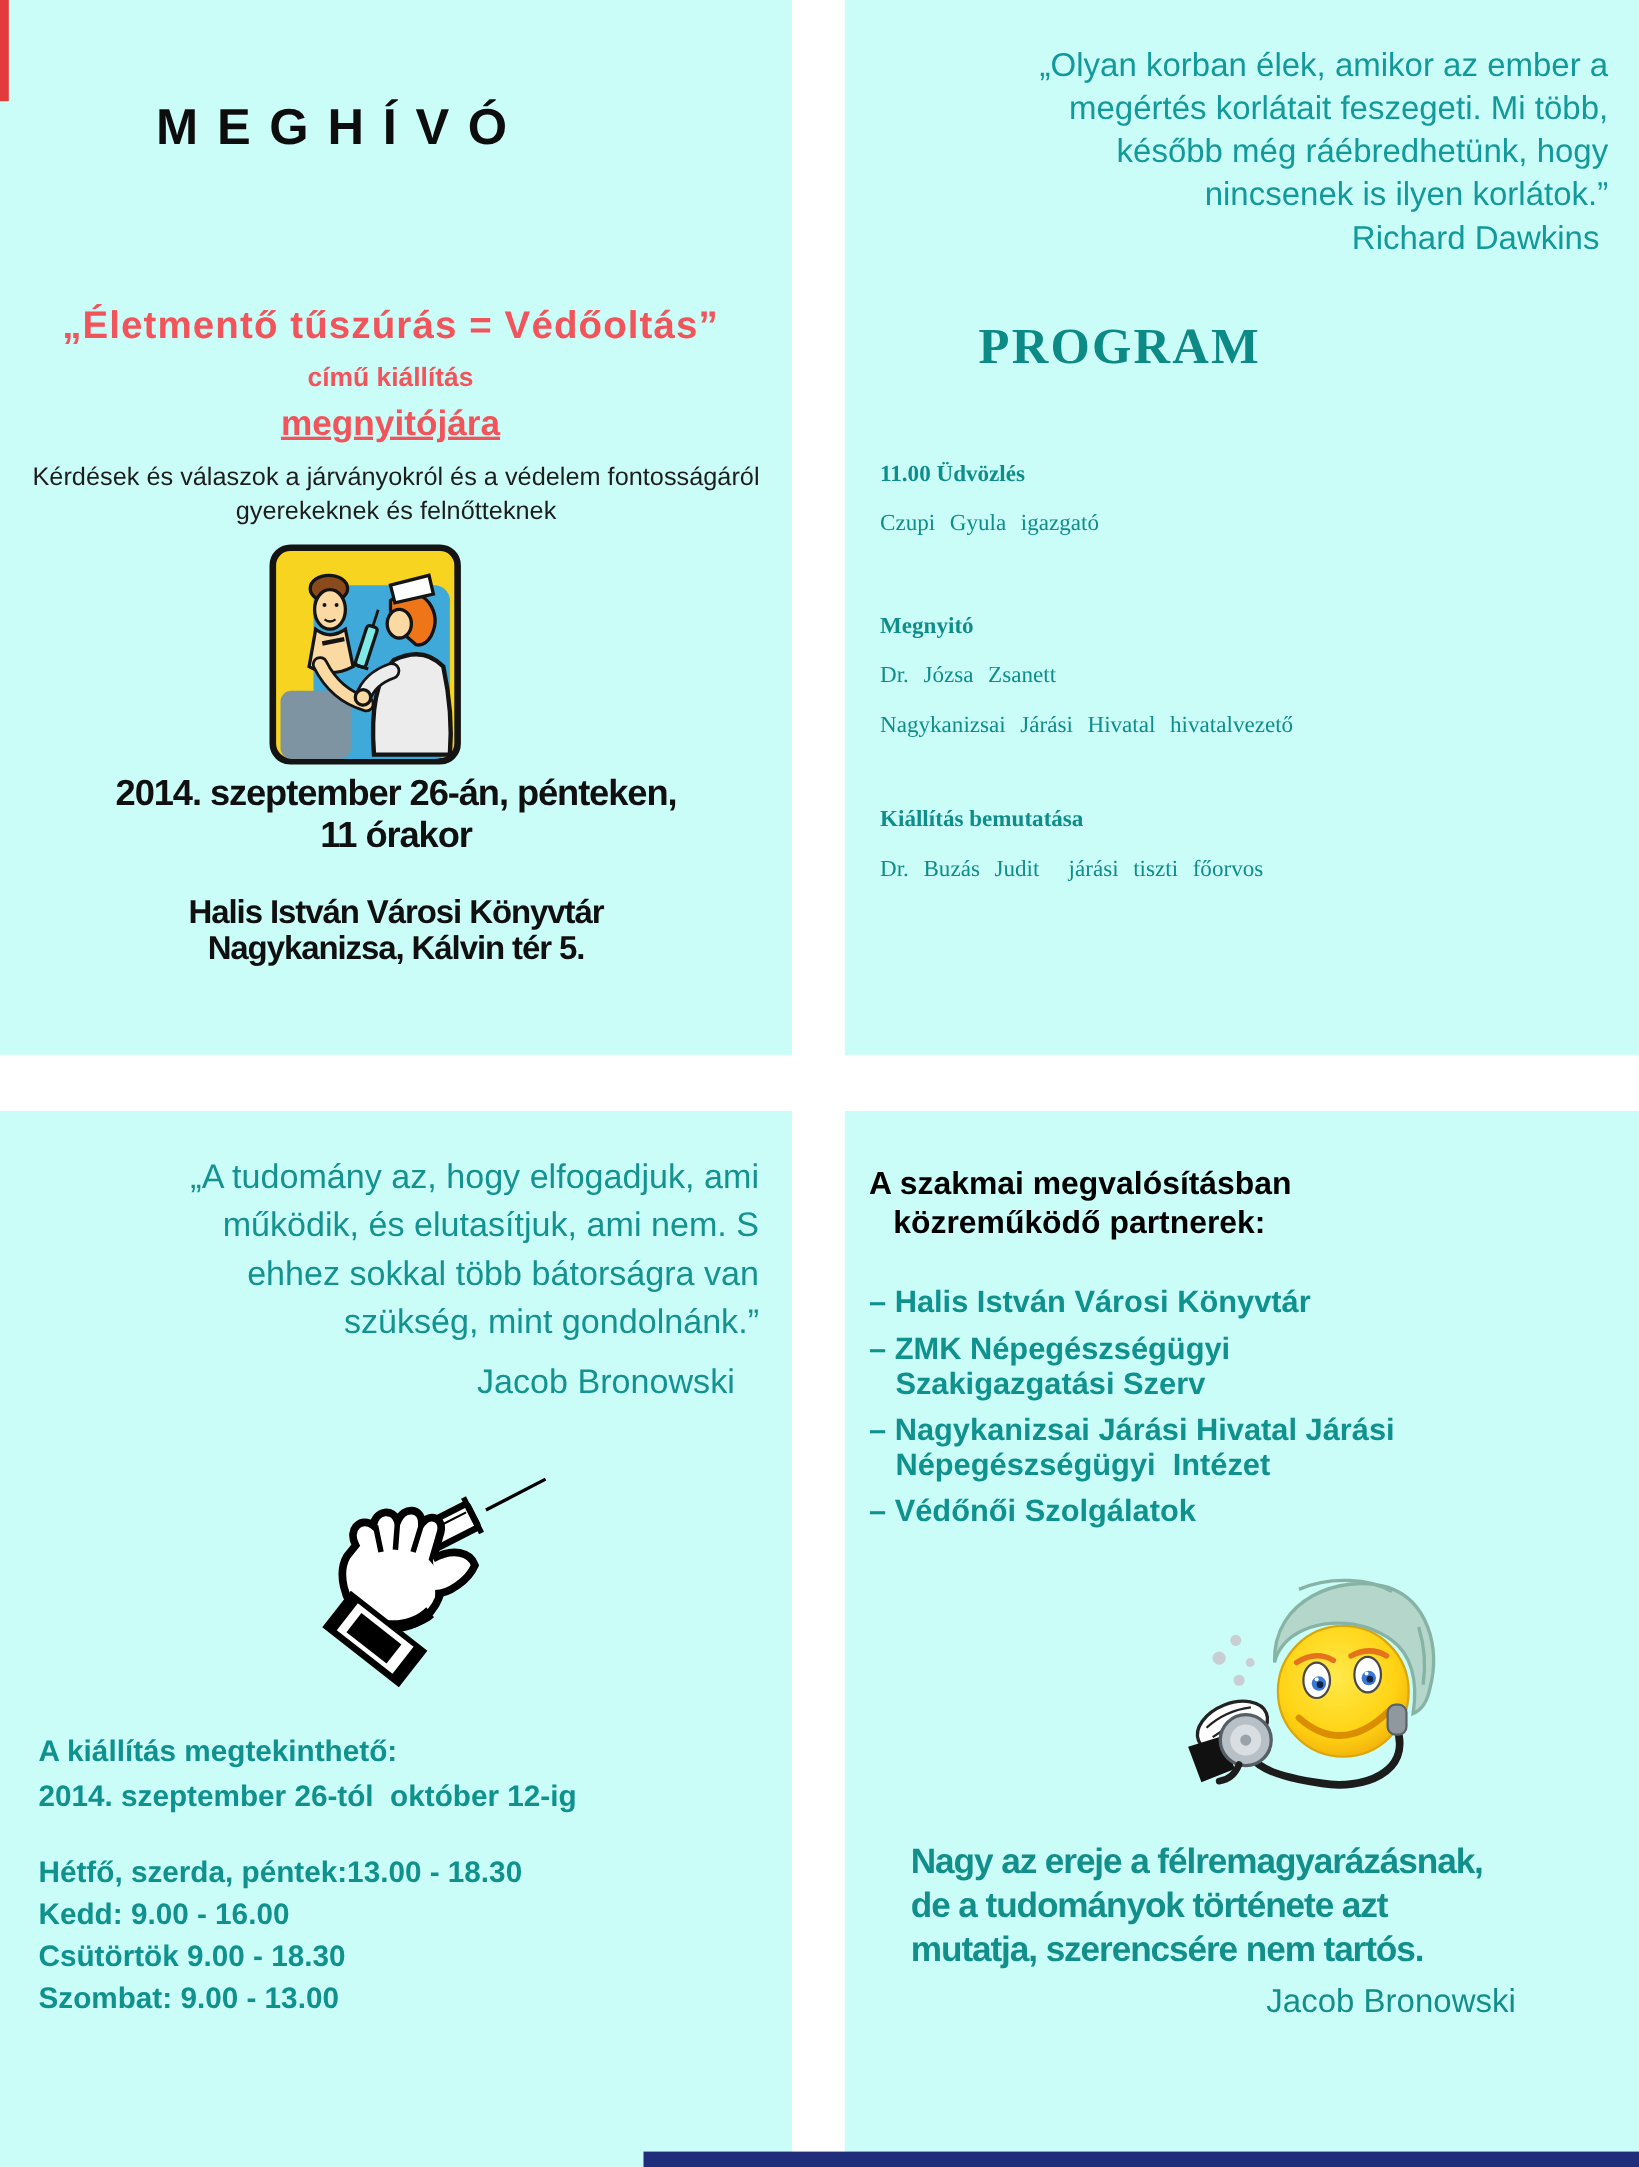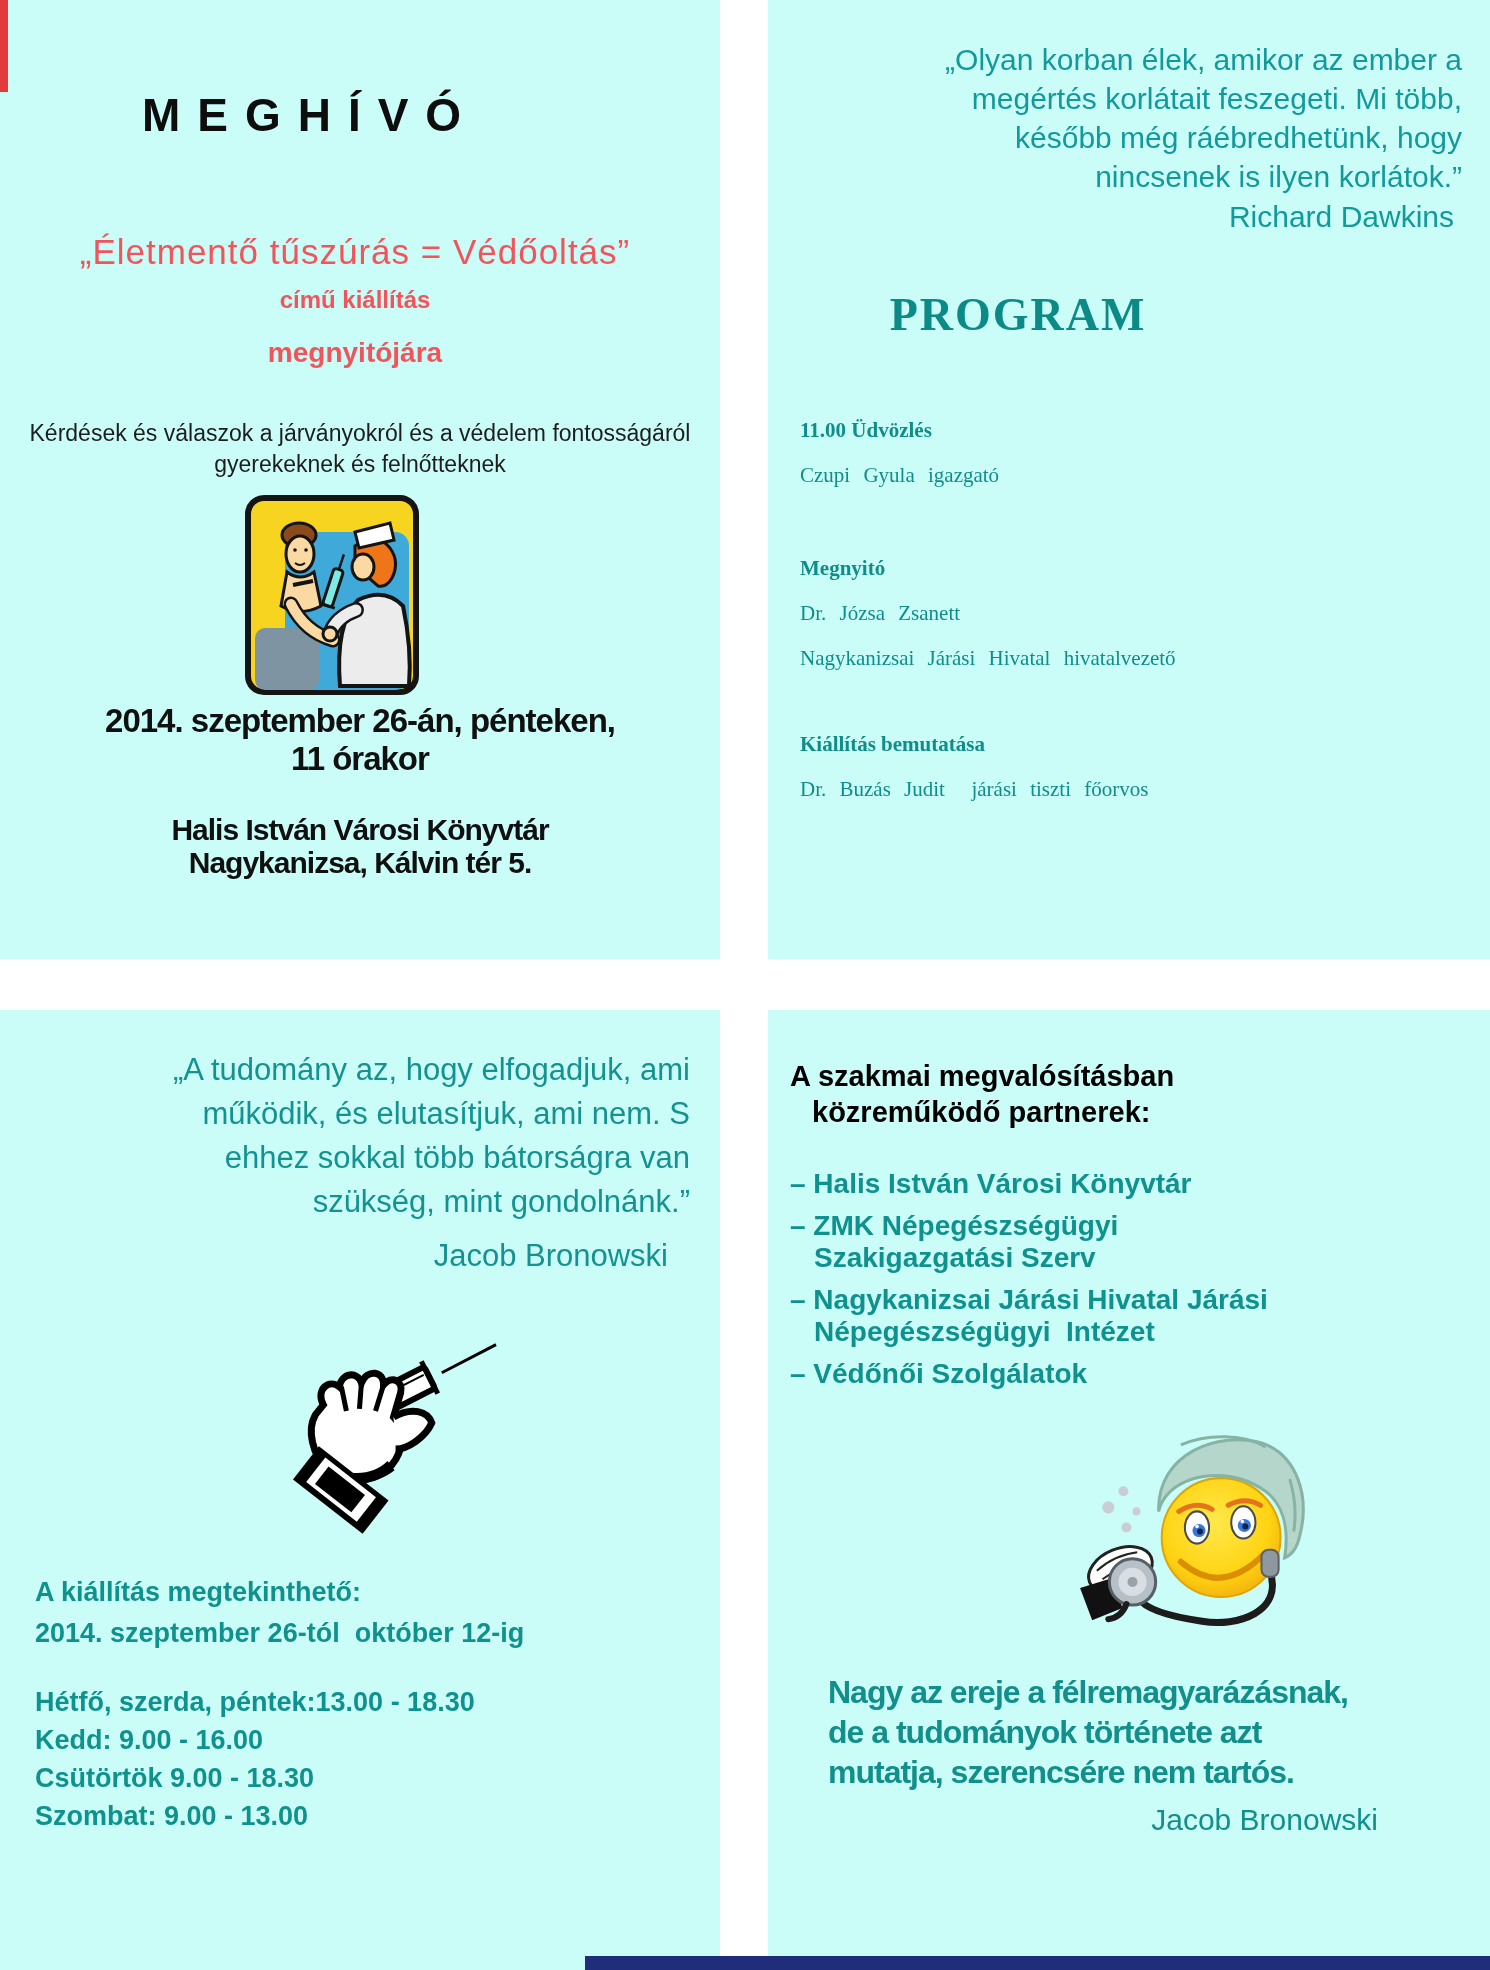--- a/index.html
+++ b/index.html
@@ -14,23 +14,23 @@
   .keepspace{white-space:pre-wrap;}
 
   
   #edge-red{left:0;top:0;width:8px;height:92px;background:#e23b3b;}
   #footer-navy{left:585px;top:1956px;width:905px;height:14px;background:#1f2d7a;}
 
   
   .tl-title{left:0;top:88px;width:620px;text-align:center;color:#0d0d0d;
     font-size:46px;font-weight:bold;letter-spacing:17px;}
   .tl-red{left:10px;top:232px;width:690px;text-align:center;color:#f2545b;}
-  .tl-red-main{font-size:35px;font-weight:normal;letter-spacing:1px;}
+  .tl-red-main{font-size:35px;font-weight:bold;letter-spacing:1px;margin-top:44px;}
   .tl-red-small{font-size:24px;font-weight:600;margin-top:14px;}
-  .tl-red-bold{font-size:28px;font-weight:bold;margin-top:23px;}
+  .tl-red-bold{font-size:32px;font-weight:bold;margin-top:8px;text-decoration:underline;}
   .tl-desc{left:0;top:418px;width:720px;text-align:center;color:#1d1d1d;
     font-size:23px;line-height:31px;}
   .tl-clipart{left:243px;top:488px;width:178px;height:212px;}
   .tl-date{left:0;top:702px;width:720px;text-align:center;color:#101010;
     font-size:33px;font-weight:bold;letter-spacing:-1px;line-height:38px;}
   .tl-venue{left:0;top:813px;width:720px;text-align:center;color:#101010;
     font-size:30px;font-weight:bold;letter-spacing:-1px;line-height:33px;}
 
   
   .tr-quote{right:28px;top:40px;width:640px;text-align:right;color:#12999a;

